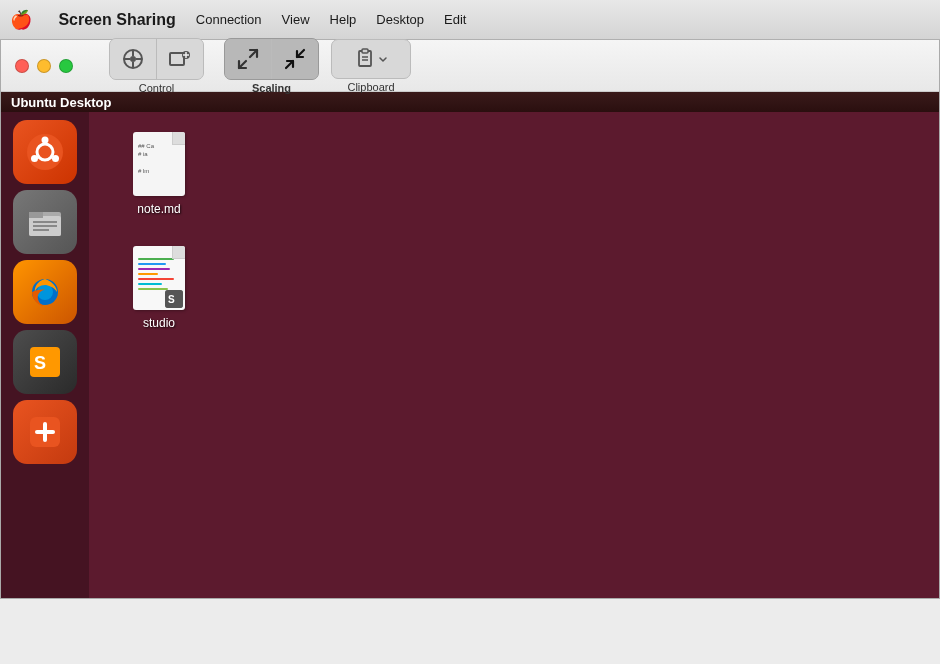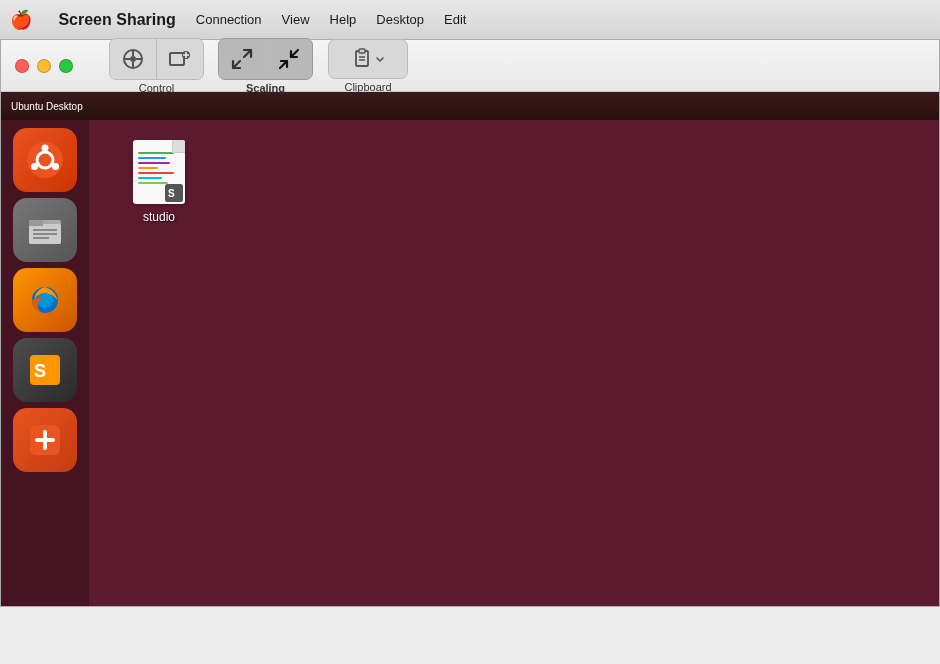--- a/index.html
+++ b/index.html
@@ -68,21 +68,21 @@
     .tl-min { background: #febc2e; }
     .tl-max { background: #28c840; }
 
     
     .toolbar {
       display: flex;
       align-items: center;
       padding: 6px 16px;
       background: linear-gradient(to bottom, #f5f5f5, #e0e0e0);
       border-bottom: 1px solid #bbb;
-      gap: 6px;
+      gap: 12px;
     }
     .toolbar-group {
       display: flex;
       flex-direction: column;
       align-items: center;
       gap: 2px;
     }
     .toolbar-btn-pair {
       display: flex;
       background: #d0d0d0;
@@ -111,21 +111,21 @@
     .toolbar-label {
       font-size: 11px;
       color: #333;
     }
 
     .toolbar-single {
       display: flex;
       flex-direction: column;
       align-items: center;
       gap: 2px;
-      margin-left: 9px;
+      margin-left: 0;
     }
     .toolbar-single-btn {
       display: flex;
       align-items: center;
       justify-content: center;
       gap: 2px;
       width: 80px;
       height: 40px;
       background: #d8d8d8;
       border-radius: 7px;
@@ -133,24 +133,24 @@
       cursor: pointer;
     }
 
     
     svg { display: block; }
 
     
     .ubuntu-header {
       background: linear-gradient(to bottom, #3a1a1a, #2a0f0f);
       color: #fff;
-      font-size: 10px;
-      font-weight: 400;
+      font-size: 13px;
+      font-weight: 700;
       padding: 4px 10px;
-      height: 28px;
+      height: 20px;
       display: flex;
       align-items: center;
     }
 
     
     .desktop {
       background: #5c1a2e;
       height: calc(664px - 40px - 52px - 58px - 28px);
       display: flex;
       position: relative;
@@ -420,20 +420,31 @@
         <svg width="40" height="40" viewBox="0 0 40 40" fill="none">
           <rect x="5" y="5" width="30" height="30" rx="6" fill="#e95420"></rect>
           <rect x="10" y="18" width="20" height="4" rx="2" fill="white"></rect>
           <rect x="18" y="10" width="4" height="20" rx="2" fill="white"></rect>
         </svg>
       </div>
     </div>
 
     <div class="desktop-files">
 
+      <div class="file-icon">
+        <div class="file-doc">
+          <div class="file-doc-text">
+            ## Ca<br>
+            # ia<br>
+            <br>
+            # lm
+          </div>
+        </div>
+        <span class="file-label">note.md</span>
+      </div>
 
       <div class="file-icon">
         <div class="file-doc file-doc-studio">
           <div class="studio-lines">
             <div class="studio-line" style="width:36px; background:#4caf50;"></div>
             <div class="studio-line" style="width:28px; background:#2196f3;"></div>
             <div class="studio-line" style="width:32px; background:#9c27b0;"></div>
             <div class="studio-line" style="width:20px; background:#ff9800;"></div>
             <div class="studio-line" style="width:36px; background:#f44336;"></div>
             <div class="studio-line" style="width:24px; background:#00bcd4;"></div>

